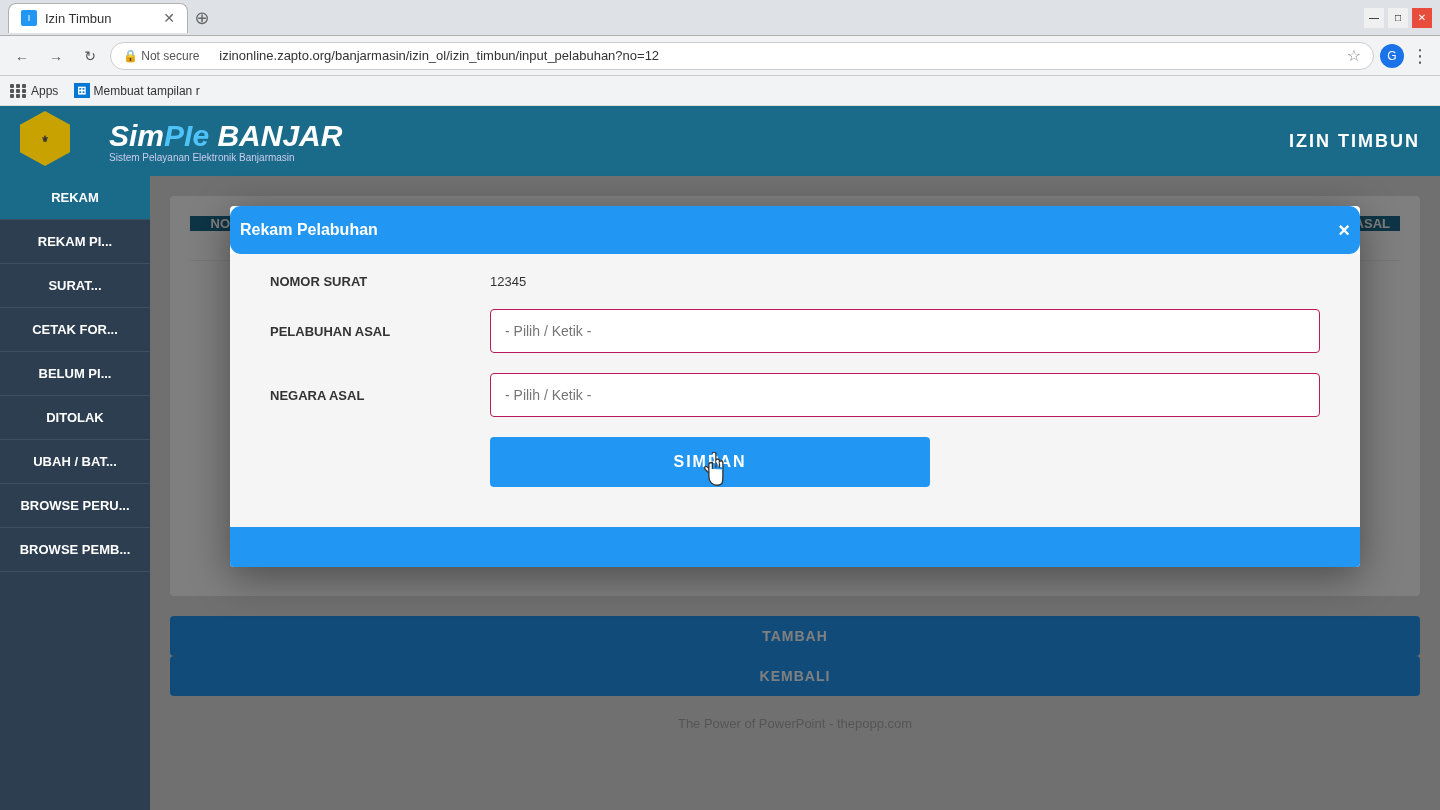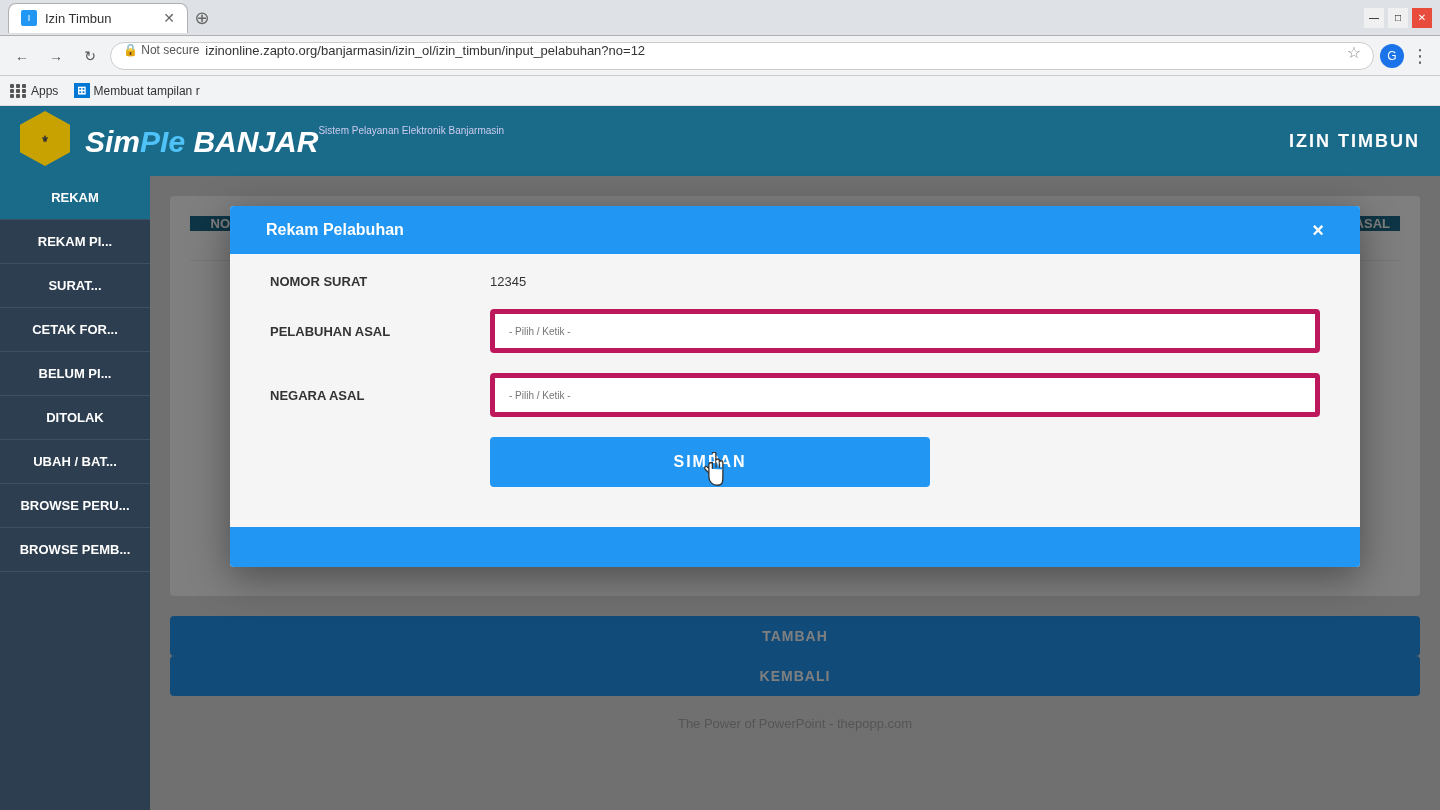--- a/index.html
+++ b/index.html
@@ -78,21 +78,21 @@
     }
     .address-bar {
       flex: 1;
       height: 28px;
       border: 1px solid #ccc;
       border-radius: 14px;
       padding: 0 12px;
       font-size: 13px;
       color: #333;
       background: white;
-      display: flex; gap: 6px;
+      display: flex; align-items: center; gap: 20px;
     }
     .address-lock { color: #555; font-size: 12px; }
     .address-text { font-size: 13px; color: #333; flex: 1; }
     .bookmark-star { color: #888; font-size: 16px; cursor: pointer; }
     .browser-extras { display: flex; gap: 4px; align-items: center; }
     .ext-icon { width: 24px; height: 24px; border-radius: 50%; display: flex; align-items: center; justify-content: center; cursor: pointer; font-size: 12px; }
 
     .bookmarks-bar {
       background: #f1f3f4;
       height: 30px;
@@ -122,21 +122,21 @@
       background: #1a6b8a;
       height: 70px;
       display: flex;
       align-items: center;
       padding: 0 20px;
     }
     .app-logo {
       display: flex; align-items: center; gap: 10px;
     }
     .logo-text-block {
-      display: flex; flex-direction: row;
+      display: flex; flex-direction: column; margin-left: 24px;
     }
     .app-header-right {
       margin-left: auto;
       color: white;
       font-size: 18px;
       font-weight: bold;
       letter-spacing: 2px;
     }
 
     
@@ -243,26 +243,27 @@
     .modal {
       background: white;
       width: 1130px;
       border-radius: 4px;
       overflow: hidden;
       box-shadow: 0 10px 40px rgba(0,0,0,0.4);
     }
     .modal-header {
       background: #2196F3;
       color: white;
-      padding: 14px 36px;
+      padding: 14px 10px;
       font-size: 16px;
       font-weight: bold;
       display: flex;
       align-items: center;
       justify-content: space-between;
+      border-radius: 11px;
     }
     .modal-close {
       cursor: pointer;
       font-size: 20px;
       color: white;
       background: none;
       border: none;
       font-weight: bold;
       line-height: 1;
     }
@@ -282,24 +283,24 @@
       font-weight: bold;
       text-transform: uppercase;
     }
     .form-value {
       font-size: 13px;
       color: #333;
     }
     .form-input {
       flex: 1;
       height: 44px;
-      border: 5px solid #be185d;
+      border: 1px solid #be185d;
       border-radius: 4px;
       padding: 0 14px;
-      font-size: 10px;
+      font-size: 14px;
       color: #999;
       background: white;
     }
     .btn-simpan {
       background: #2196F3;
       color: white;
       border: none;
       height: 50px;
       width: 440px;
       font-size: 16px;

